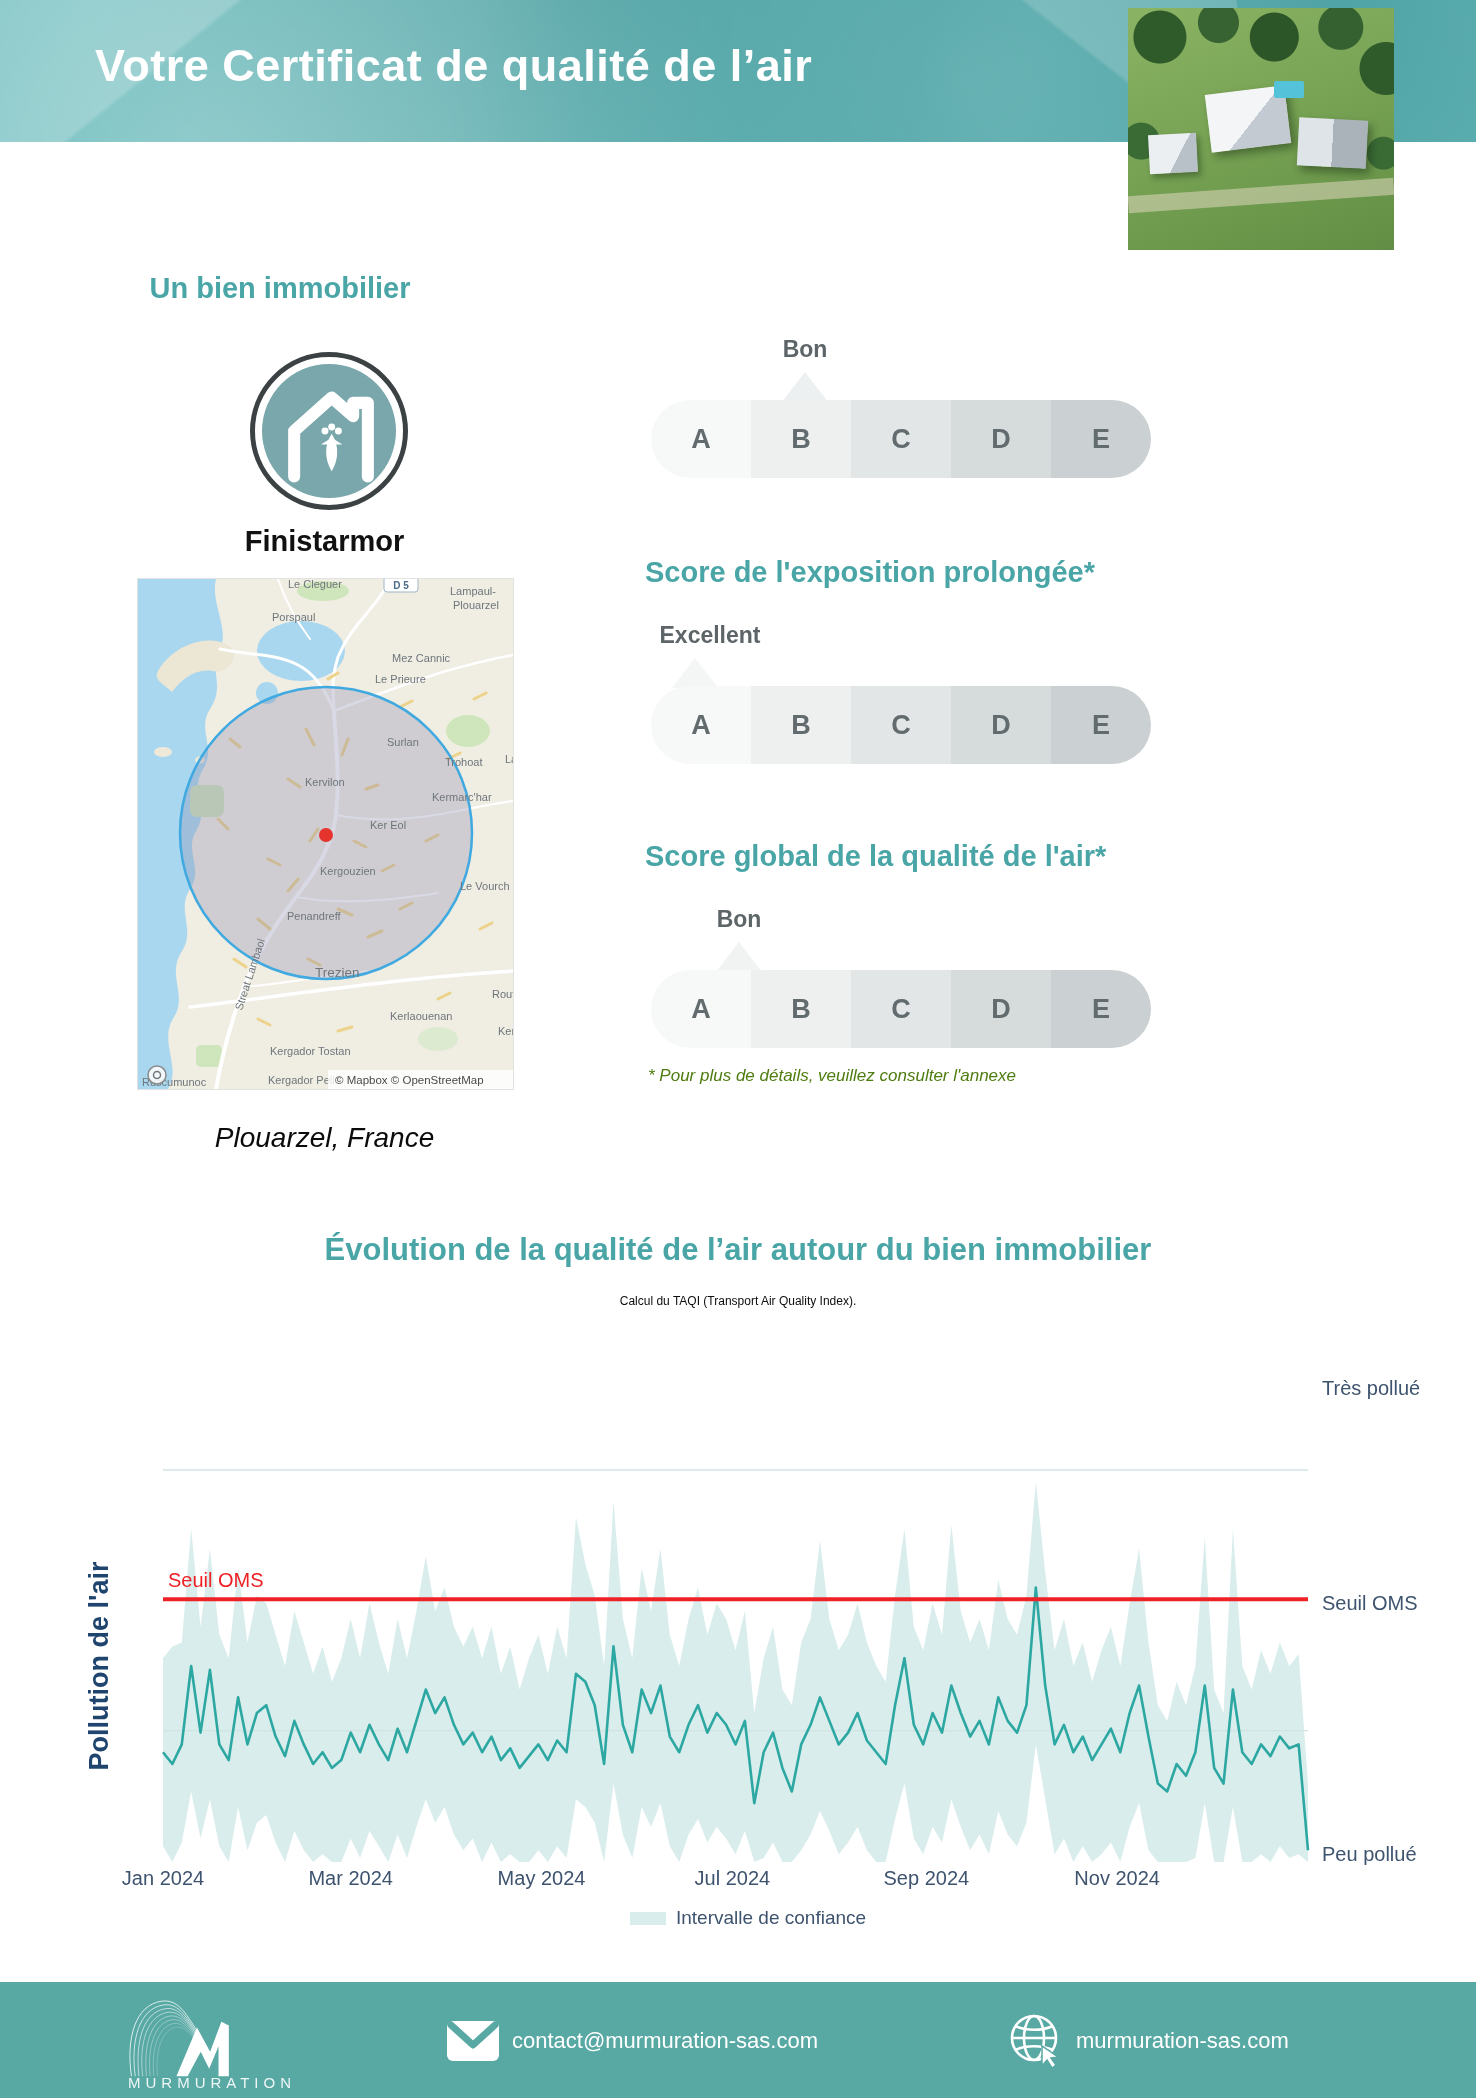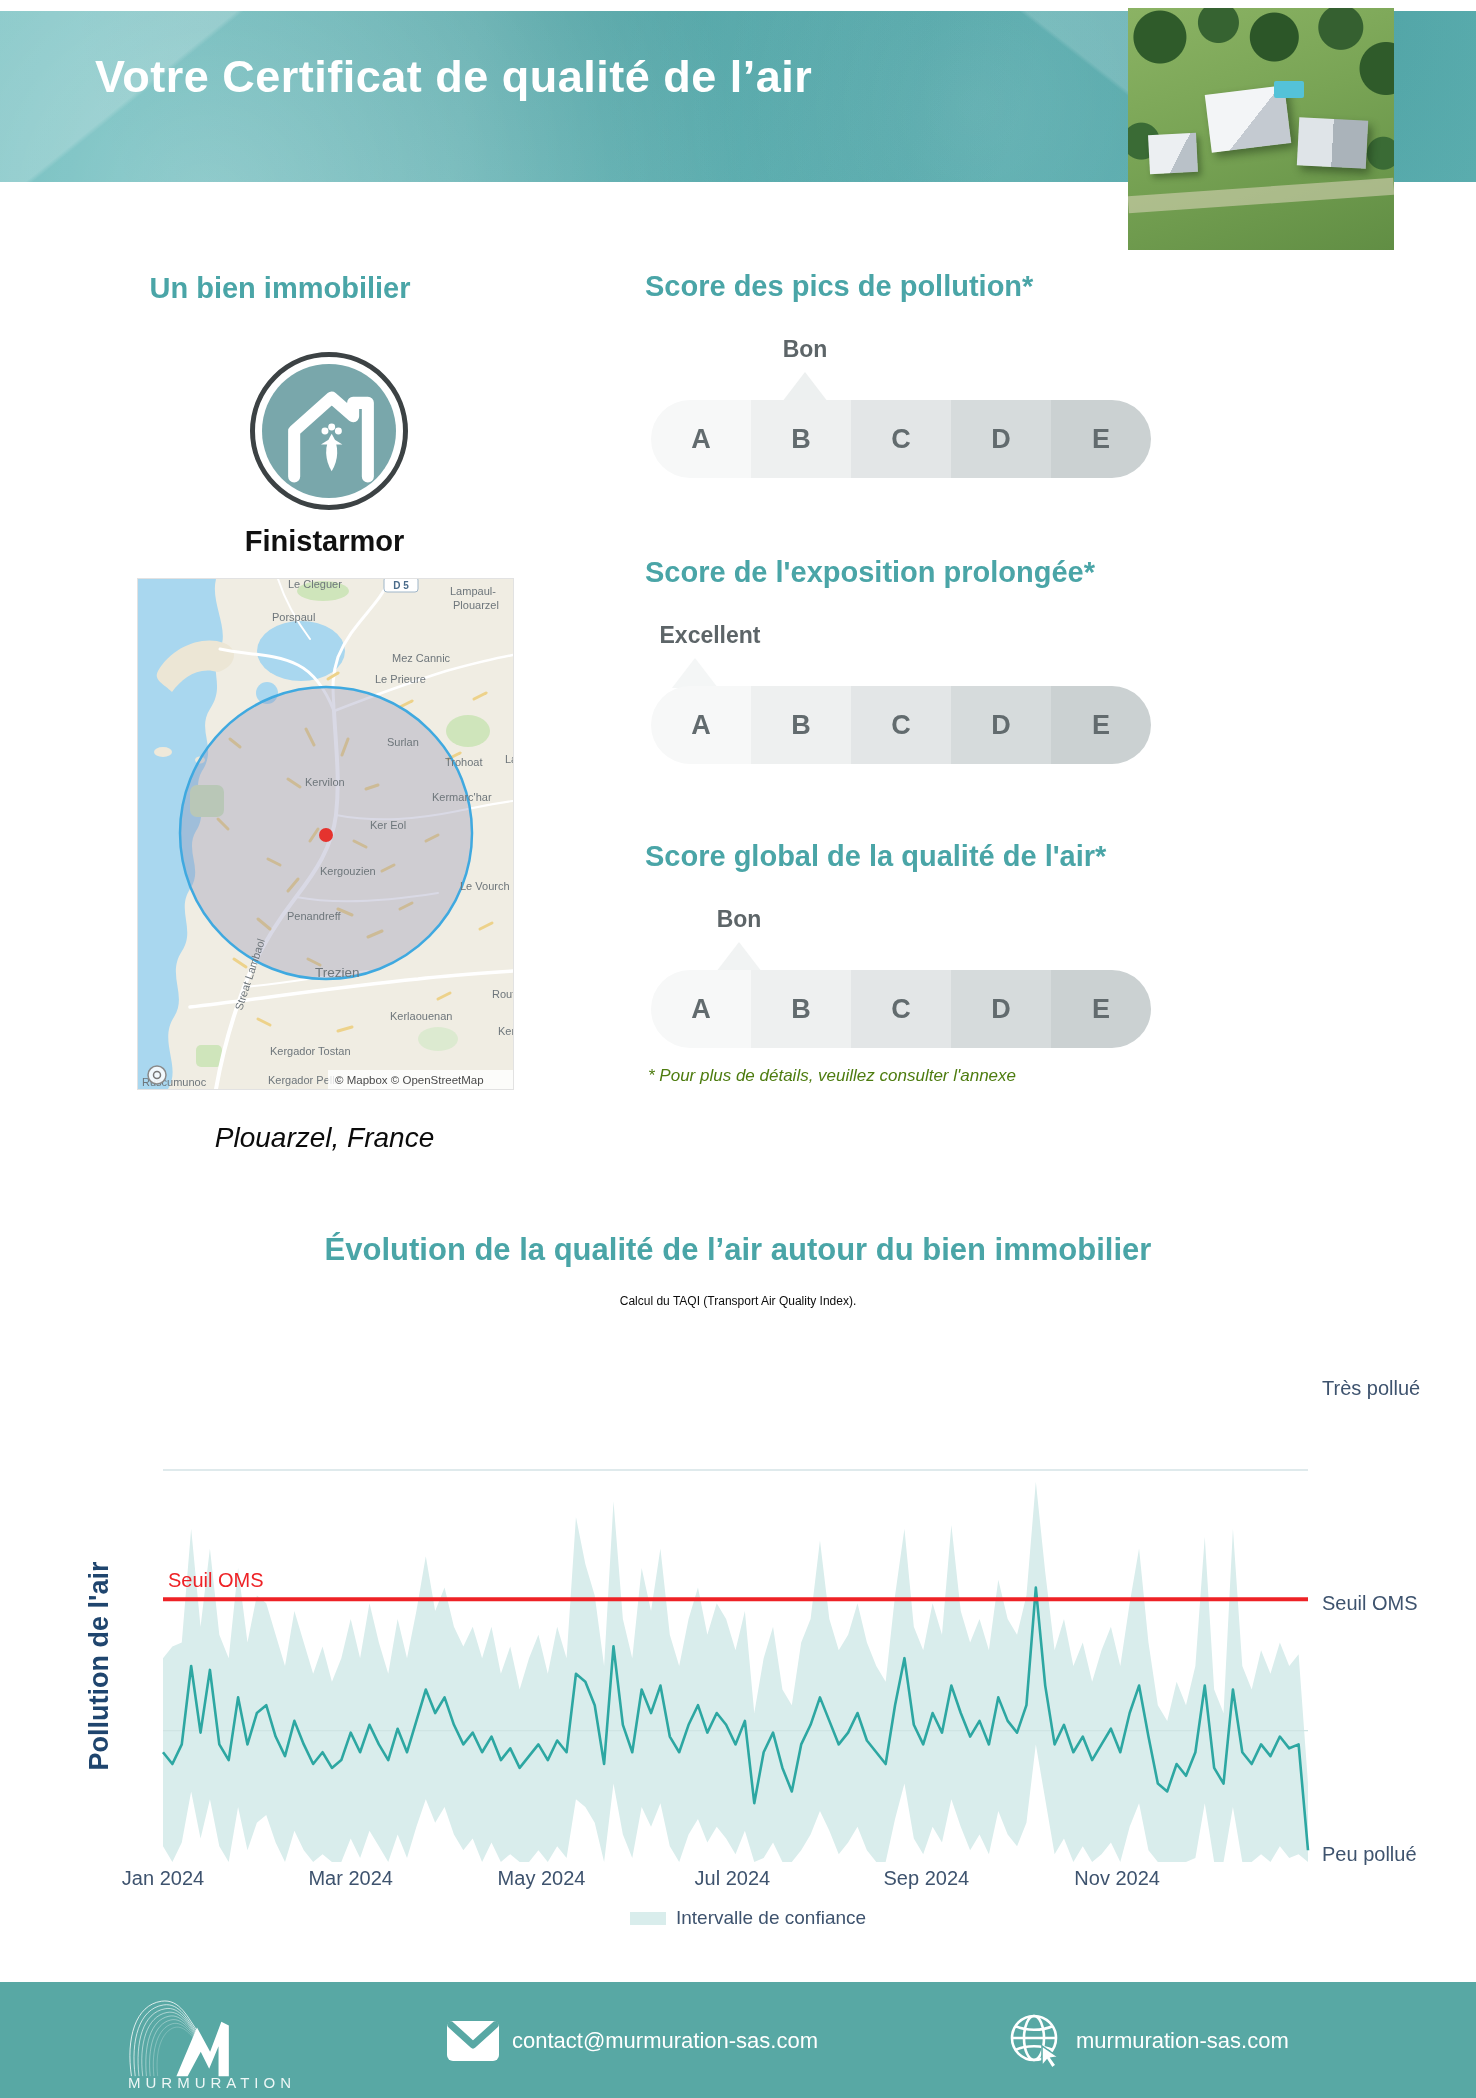--- a/index.html
+++ b/index.html
@@ -1,20 +1,20 @@
 <!DOCTYPE html>
 <html><head>
 <meta charset="utf-8">
 <style>
   html,body{margin:0;padding:0;}
   body{width:1476px;height:2098px;position:relative;background:#ffffff;
        font-family:"Liberation Sans",sans-serif;overflow:hidden;}
 
   
-  .header{position:absolute;left:0;top:11px;width:1476px;height:171px;
+  .header{position:absolute;left:0;top:0;width:1476px;height:142px;
     background:
       radial-gradient(circle at 14% 115%, rgba(255,255,255,.30), transparent 42%),
       radial-gradient(circle at 38% -25%, rgba(10,88,90,.22), transparent 52%),
       radial-gradient(circle at 66% 55%, rgba(255,255,255,.14), transparent 38%),
       radial-gradient(circle at 90% 10%, rgba(8,80,84,.18), transparent 45%),
       linear-gradient(100deg,#5cb4b5 0%,#6fbdbe 32%,#54adaf 62%,#65b9ba 100%);}
   .header .roof1{position:absolute;left:-40px;top:-70px;width:420px;height:260px;
     background:linear-gradient(135deg,rgba(255,255,255,.20) 49%,transparent 50%);transform:rotate(6deg);}
   .header .roof2{position:absolute;left:900px;top:-90px;width:340px;height:260px;
     background:linear-gradient(225deg,rgba(255,255,255,.16) 49%,transparent 50%);transform:rotate(-7deg);}
@@ -202,21 +202,20 @@
     <g>
       <rect x="190" y="491" width="185" height="19" fill="#ffffff" fill-opacity="0.8"></rect>
       <text x="197" y="505" font-size="11.5" fill="#4a4a4a">© Mapbox © OpenStreetMap</text>
     </g>
   </svg>
 </div>
 
 <div class="prop-city">Plouarzel, France</div>
 
 <div class="score-block" style="top:270px">
-  <div class="h2">Score des pics de pollution*</div>
   <div class="rating" style="left: 160px;">Bon</div>
   <div class="pointer" style="left: 160px; border-bottom: 30px solid rgb(237, 240, 240);"></div>
   <div class="scale-bar">
       <div class="seg" style="background: rgb(247, 248, 248);">A</div>
       <div class="seg" style="background: rgb(238, 240, 240);">B</div>
       <div class="seg" style="background: rgb(227, 230, 231);">C</div>
       <div class="seg" style="background: rgb(214, 219, 220);">D</div>
       <div class="seg" style="background: rgb(203, 209, 210);">E</div>
     </div>
 </div>

